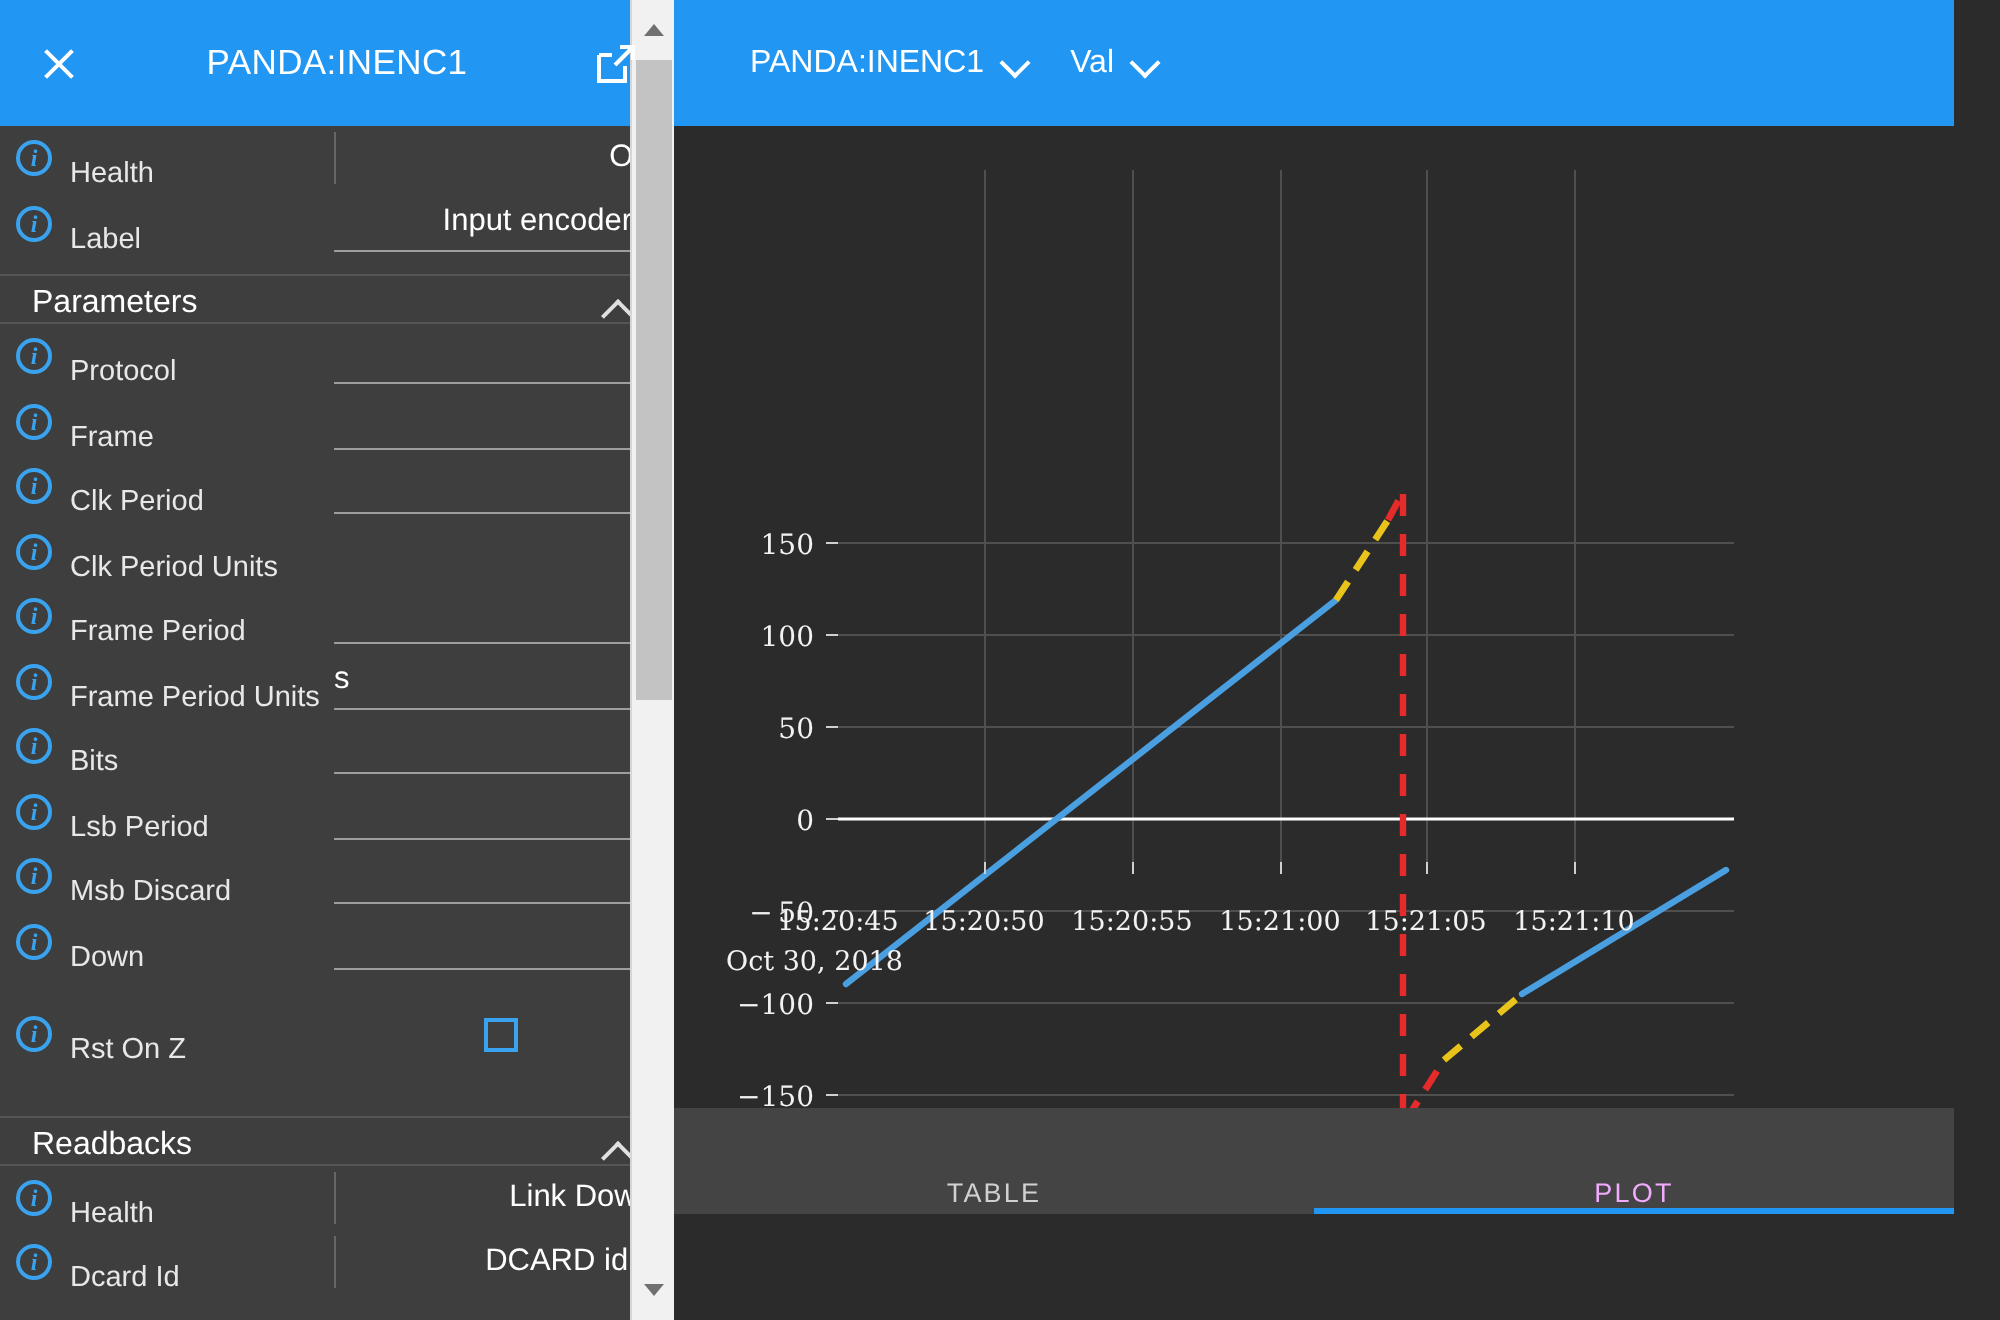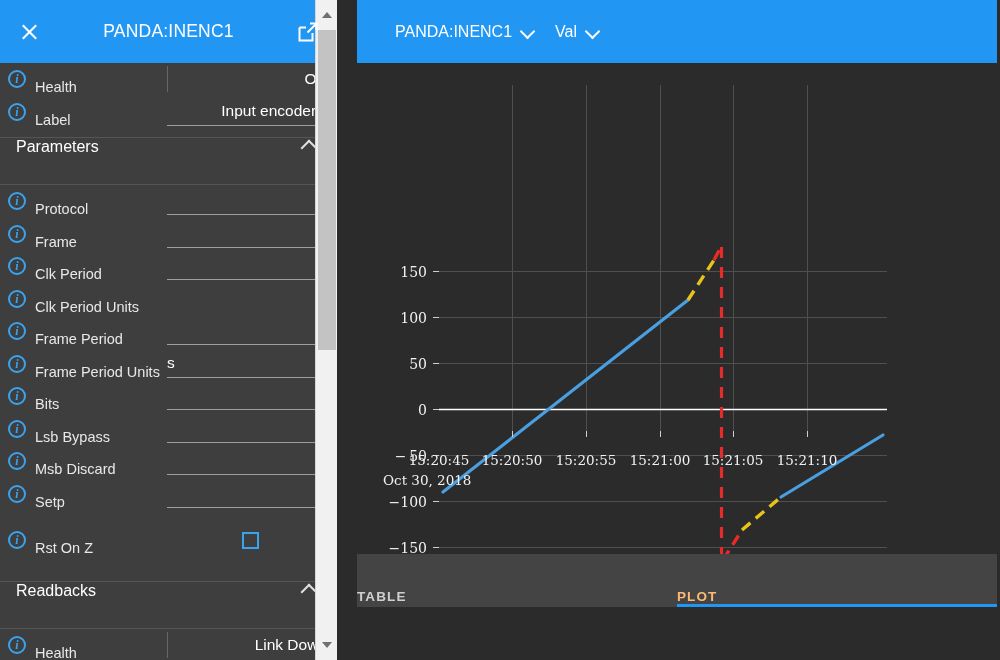--- a/index.html
+++ b/index.html
@@ -2,21 +2,21 @@
 <html><head>
 <meta charset="utf-8">
 <style>
   * { box-sizing: border-box; margin: 0; padding: 0; }
   html, body {
     width: 1000px; height: 660px;
     background: #2b2b2b;
     font-family: "Liberation Sans", sans-serif;
     overflow: hidden;
   }
-  .app { position: relative; width: 1000px; height: 660px; display: flex; gap: 20px; }
+  .app { position: relative; width: 1000px; height: 660px; display: flex; }
 
   
   .left-panel {
     position: relative;
     width: 337px; height: 660px;
     background: #3e3e3e;
     overflow: hidden;
     flex: 0 0 337px;
   }
   .lp-header {
@@ -77,21 +77,21 @@
     border-left: 6px solid transparent; border-right: 6px solid transparent;
     border-top: 7px solid #d8d8d8;
   }
   .row .valbox.chk { justify-content: center; }
   .checkbox {
     width: 17px; height: 17px; border: 2px solid #3aa3ef; background: transparent;
   }
   .row.plain .valbox { border-bottom: none; }
 
   .section-head {
-    display: flex; align-items: flex-start; height: 48px;
+    display: flex; align-items: flex-end; height: 25px;
     padding: 0 12px 0 16px;
     color: #ffffff; font-size: 16px;
     border-top: 1px solid #555; border-bottom: 1px solid #555;
     background: #3e3e3e;
   }
   .section-head .sh-title { flex: 1 1 auto; }
   .chev-up {
     width: 13px; height: 13px; position: relative; margin-right: 10px;
   }
   .chev-up:before {
@@ -152,25 +152,25 @@
   }
   .mb-btn svg { display:block; }
 
   .plot-svg { position: absolute; left: 0; top: 0; }
 
   .tabs {
     position: absolute; left: 0; bottom: 0; width: 640px; height: 53px;
     background: #444444; display: flex;
   }
   .tab {
-    flex: 1 1 50%; display: flex; align-items: center; 
-    color: #d0d0d0; font-size: 13.5px; letter-spacing: 1.1px; font-weight: bold;
+    flex: 1 1 50%; display: flex; align-items: center; justify-content: center;
+    color: #d0d0d0; font-size: 13.5px; letter-spacing: 1.1px; font-weight: normal;
     cursor: pointer; position: relative; margin-top: 32px;
   }
-  .tab.active { color: #fdba74; }
+  .tab.active { color: #f0abfc; }
   .tab.active:after {
     content: ""; position: absolute; left: 0; right: 0; bottom: 0;
     height: 3px; background: #2196f3;
   }
   .tick-text { fill: #f2f2f2; font-family: "DejaVu Serif", serif; font-size: 14px; }
   .xtick-text { fill: #f2f2f2; font-family: "DejaVu Serif", serif; font-size: 13.5px; }
 </style>
 </head>
 <body>
 
@@ -267,37 +267,37 @@
       <div class="row">
         <span class="info">i</span>
         <span class="label">Bits</span>
         <span class="valbox num">
           <span class="v">0</span>
         </span>
       </div>
 
       <div class="row">
         <span class="info">i</span>
-        <span class="label">Lsb Bypass</span>
+        <span class="label">Lsb Period</span>
         <span class="valbox num">
           <span class="v">0</span>
         </span>
       </div>
 
       <div class="row">
         <span class="info">i</span>
         <span class="label">Msb Discard</span>
         <span class="valbox num">
           <span class="v">0</span>
         </span>
       </div>
 
       <div class="row">
         <span class="info">i</span>
-        <span class="label">Setp</span>
+        <span class="label">Down</span>
         <span class="valbox num">
           <span class="v">0</span>
         </span>
       </div>
 
       <div class="gap-sep"></div>
 
       <div class="row plain">
         <span class="info">i</span>
         <span class="label">Rst On Z</span>

